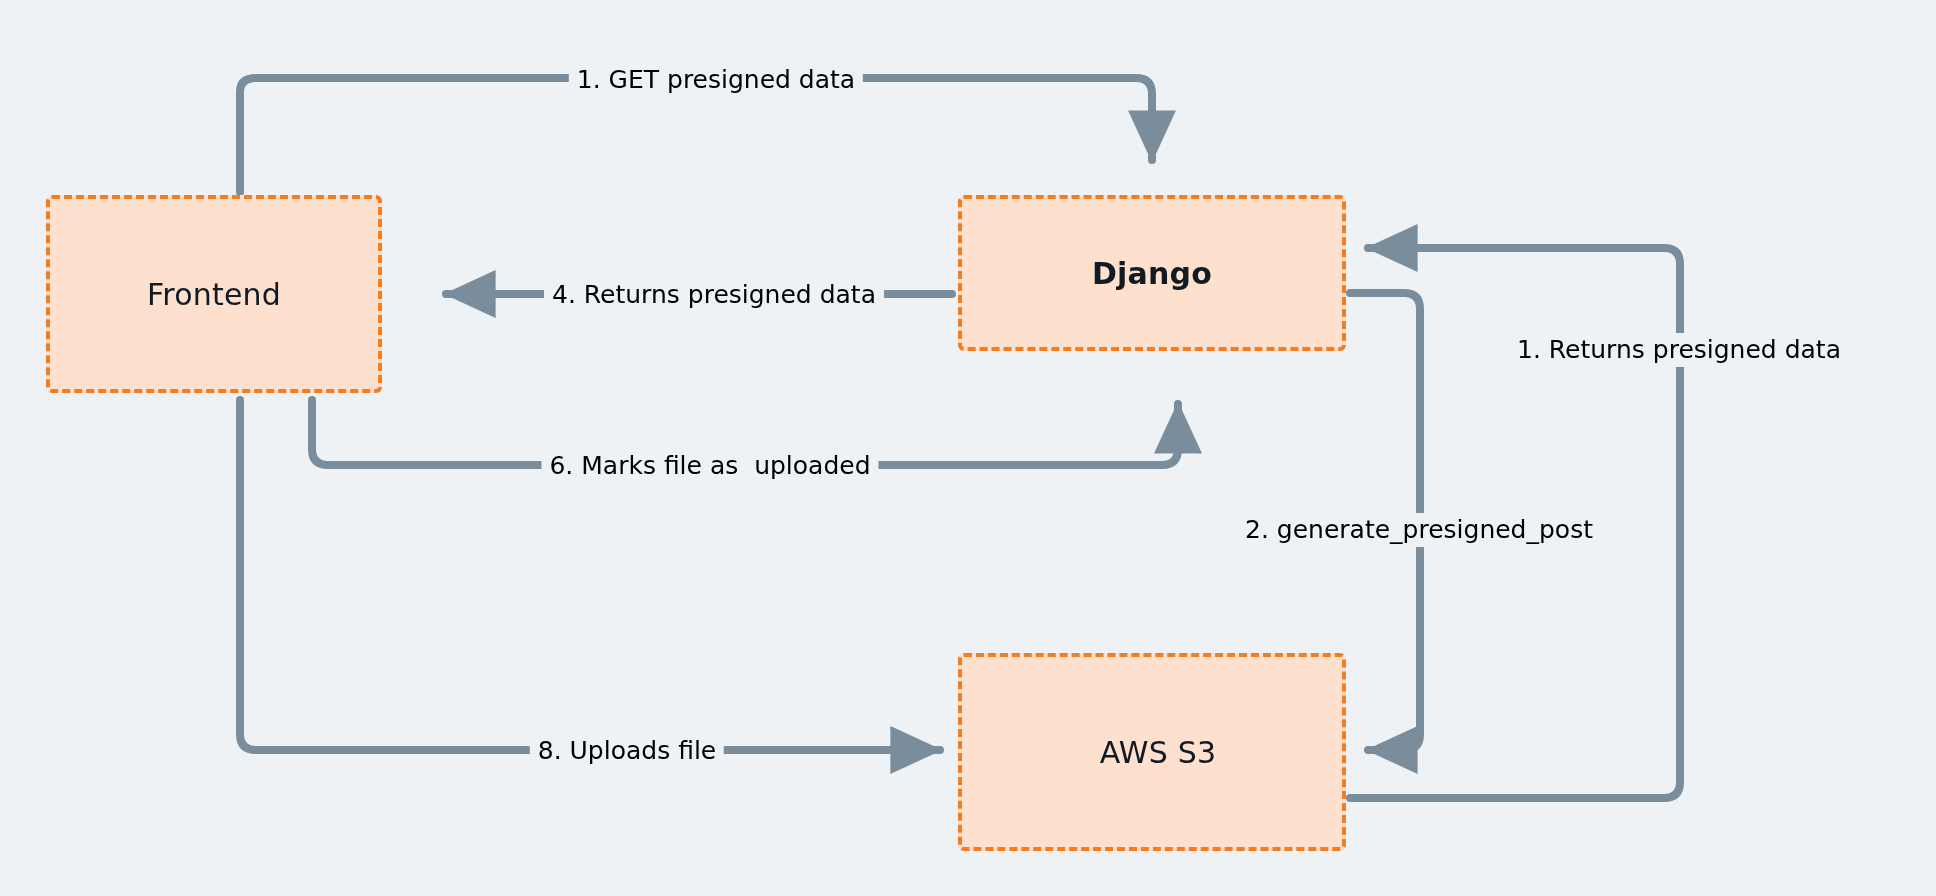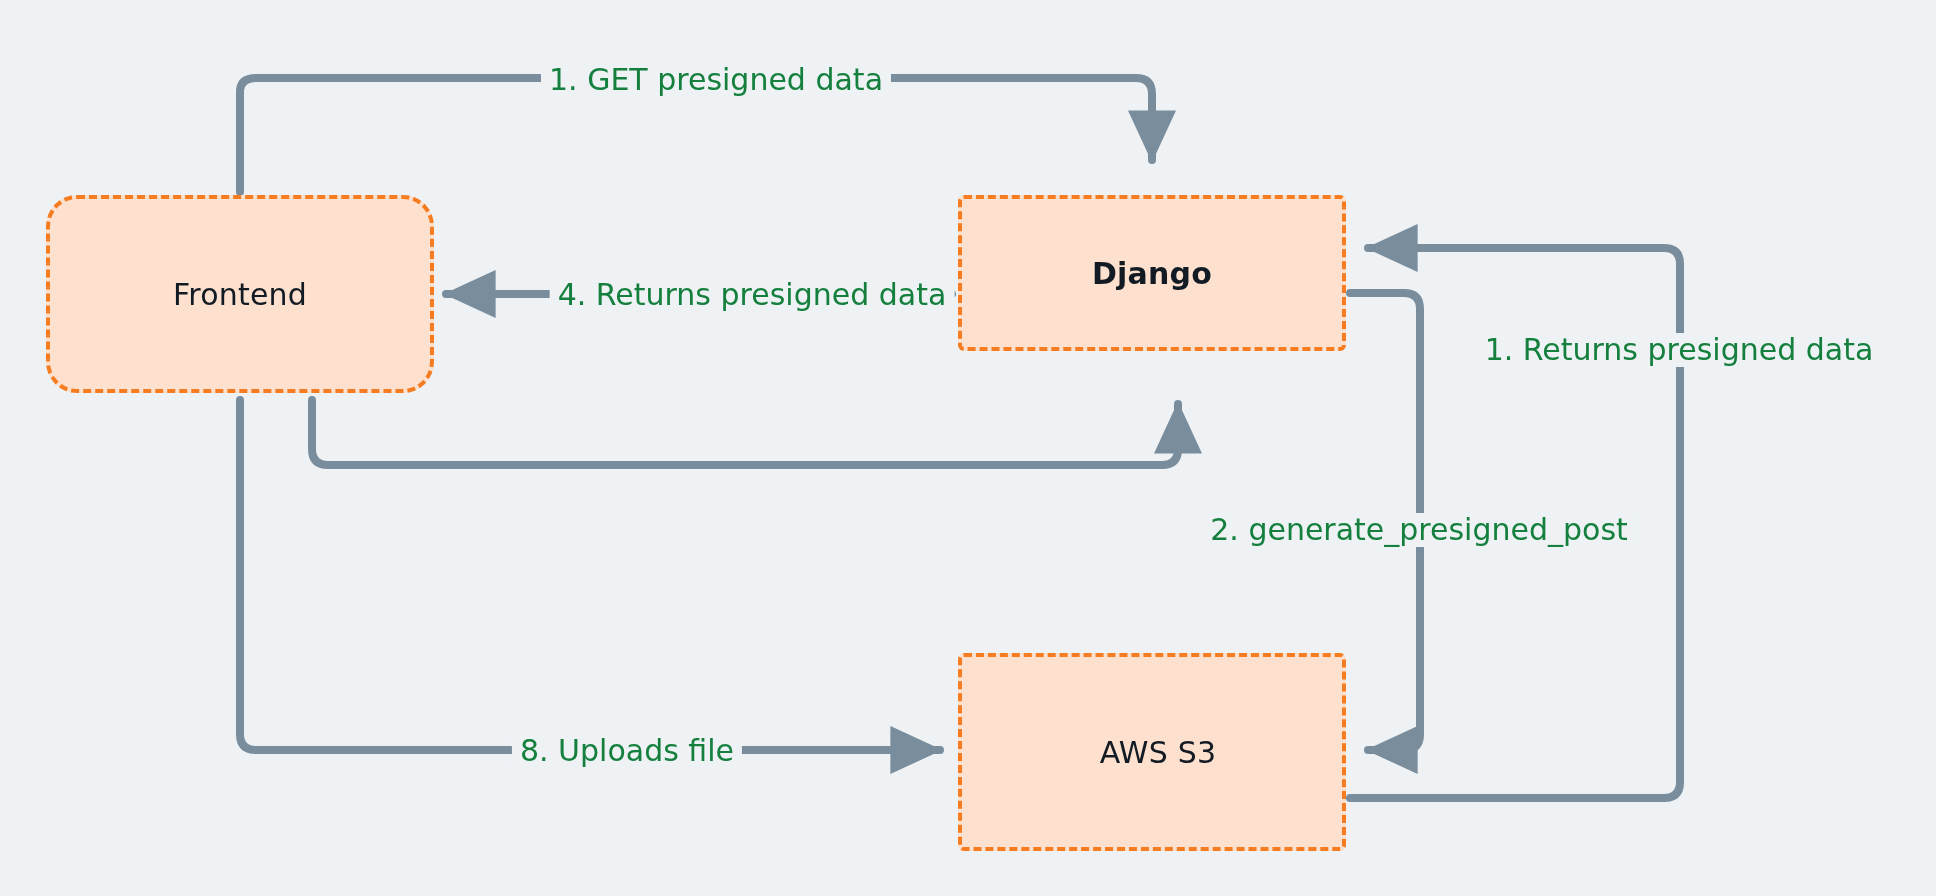--- a/index.html
+++ b/index.html
@@ -37,22 +37,22 @@
     justify-content: center;
   }
   .node-label {
     font-size: 30px;
     color: #121b24;
     letter-spacing: 0.2px;
     white-space: pre;
   }
   .edge-label {
     position: absolute;
-    font-size: 30px;
-    color: #15803d;
+    font-size: 25px;
+    color: #000000;
     white-space: pre;
     background: #eef2f5;
     padding: 0 8px;
     line-height: 34px;
     transform: translate(-50%, -50%);
   }
 </style>
 </head>
 <body>
 
@@ -74,36 +74,37 @@
       <path d="M1350,293 L1404,293 Q1420,293 1420,309 L1420,734 Q1420,750 1404,750 L1368,750" marker-end="url(#ah)"></path>
 
       <path d="M1350,798 L1664,798 Q1680,798 1680,782 L1680,264 Q1680,248 1664,248 L1368,248" marker-end="url(#ah)"></path>
 
       <path d="M240,400 L240,734 Q240,750 256,750 L940,750" marker-end="url(#ah)"></path>
 
       <path d="M312,400 L312,449 Q312,465 328,465 L1162,465 Q1178,465 1178,449 L1178,404" marker-end="url(#ah)"></path>
     </g>
   </svg>
 
-  <div class="node" style="left:46px; top:195px; width:388px; height:198px;border-radius:31px;">
+  <div class="node" style="left:46px; top:195px; width:336px; height:198px;">
     <span class="node-label">Frontend</span>
   </div>
 
   <div class="node" style="left:958px; top:195px; width:388px; height:156px;font-weight:bold;">
     <span class="node-label">Django</span>
   </div>
 
   <div class="node" style="left:958px; top:653px; width:388px; height:198px;padding-left:12px;">
     <span class="node-label">AWS S3</span>
   </div>
 
   <div class="edge-label" style="left:716px; top:80px;">1. GET presigned data</div>
 
   <div class="edge-label" style="left:1419px; top:530px;">2. generate_presigned_post</div>
 
   <div class="edge-label" style="left:1679px; top:350px;">1. Returns presigned data</div>
 
-  <div class="edge-label" style="left:714px; top:295px;margin-left:38px;">4. Returns presigned data</div>
+  <div class="edge-label" style="left:714px; top:295px;">4. Returns presigned data</div>
 
   <div class="edge-label" style="left:627px; top:751px;">8. Uploads file</div>
 
+  <div class="edge-label" style="left:710px; top:466px;">6. Marks file as  uploaded</div>
 
 </div>
 
 </body></html>

